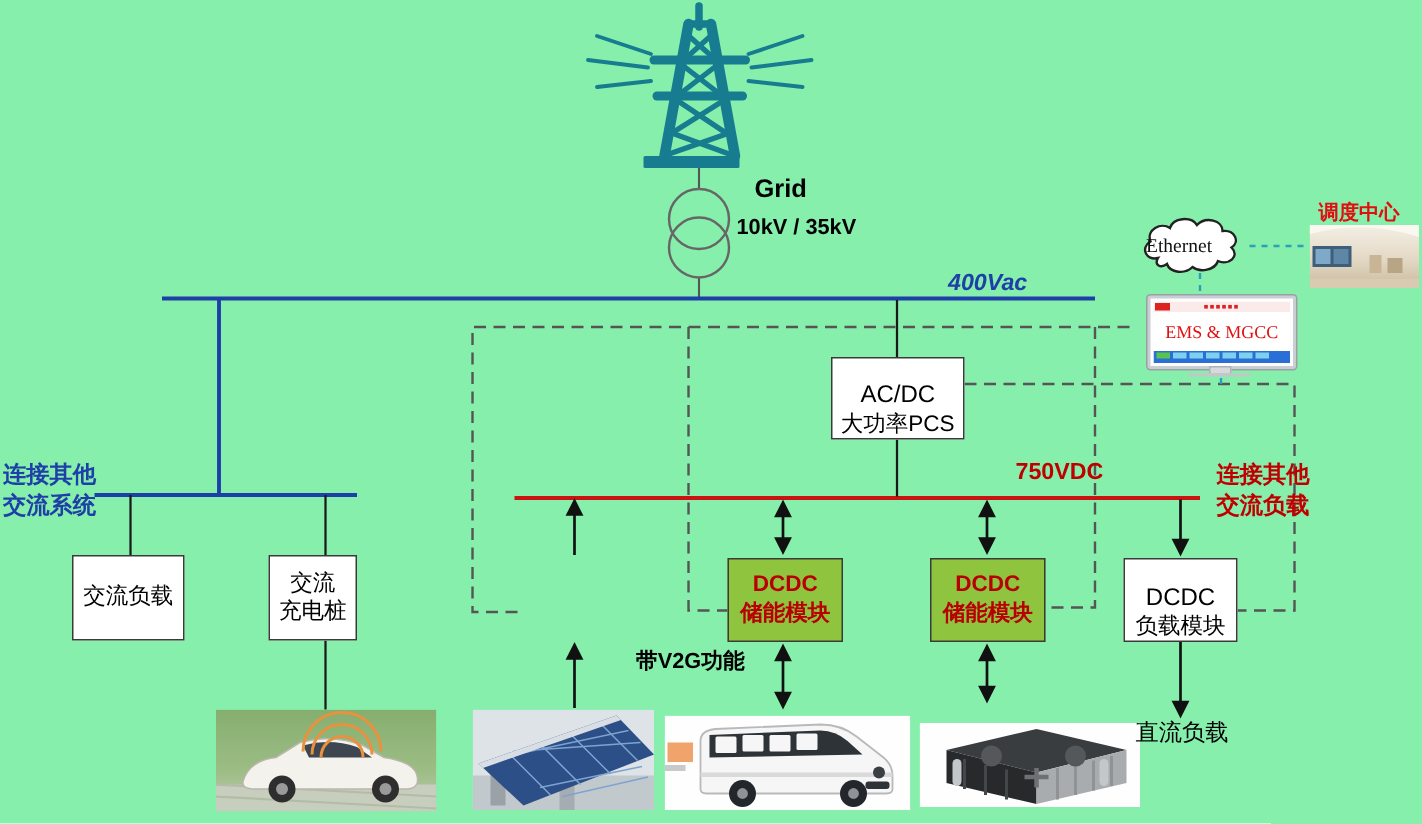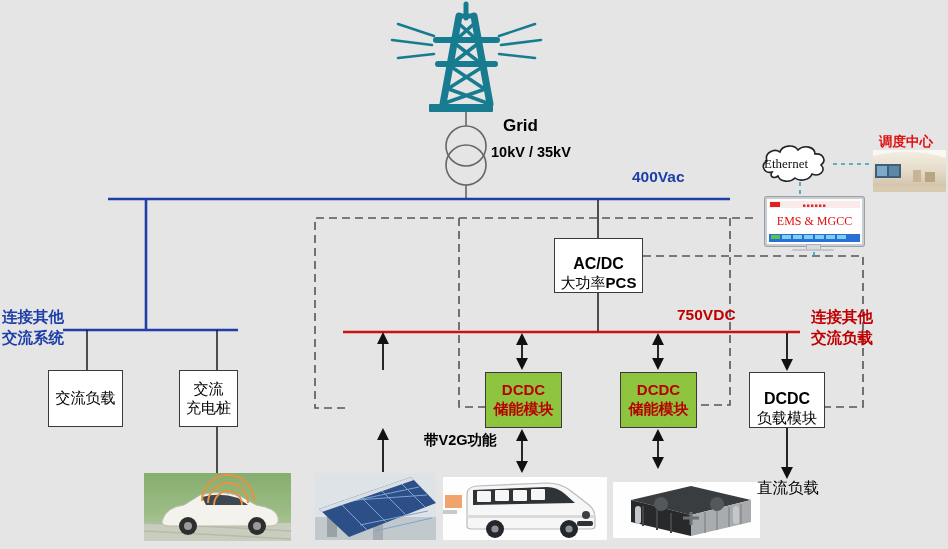--- a/index.html
+++ b/index.html
@@ -1,22 +1,22 @@
 <!DOCTYPE html>
 <html><head>
 <meta charset="utf-8">
 <style>
   html,body{margin:0;padding:0;background:#fff;}
-  #stage{position:relative;width:948px;height:549px;background:#e5e5e5;overflow:hidden;
+  #stage{position:relative;width:948px;height:549px;background:#86efac;overflow:hidden;
          font-family:"Liberation Sans",sans-serif;}
   svg.wires{position:absolute;left:0;top:0;z-index:1;}
   .node{position:absolute;z-index:3;background:#fff;border:1.7px solid #3a3a3a;
         display:flex;flex-direction:column;align-items:center;justify-content:center;
         text-align:center;font-size:15px;line-height:1.25;color:#000;}
-  .node .b{font-weight:700;margin-top:16px;}
+  .node .b{font-weight:400;margin-top:16px;}
   .node.green{background:#8FC43F;color:#B80000;font-weight:700;}
   .lbl{position:absolute;z-index:3;white-space:nowrap;}
   .bold{font-weight:700;}
   .blue{color:#1F3FA8;}
   .red{color:#C00000;}
   .note{font-size:15.5px;font-weight:700;line-height:21px;}
   .photo{position:absolute;z-index:2;overflow:hidden;}
   
   .monitor{position:absolute;left:765px;top:197px;width:97px;height:56px;z-index:3;}
   .mframe{position:absolute;left:0;top:0;width:95px;height:45px;background:#fdfdfd;
@@ -126,21 +126,21 @@
     </g>
 
     <g stroke="#222" stroke-width="1.6" fill="#fff">
       <path d="M772,172 c-8,2 -12,-7 -5,-11 c-3,-8 7,-13 13,-9 c2,-7 14,-8 18,-2 c6,-6 17,-3 17,4 c8,-1 12,7 6,11 c6,6 -2,12 -9,9 c-2,6 -12,8 -17,4 c-5,5 -15,4 -17,-2 c-4,3 -9,1 -6,-4 z"></path>
     </g>
   </svg>
 
   <div class="lbl bold" style="left:503px;top:116px;font-size:17px;">Grid</div>
   <div class="lbl bold" style="left:491px;top:144px;font-size:14.5px;">10kV / 35kV</div>
 
-  <div class="lbl bold blue" style="left:632px;top:168px;font-size:15.5px;">400Vac</div>
+  <div class="lbl bold blue" style="left:632px;top:180px;font-size:15.5px;font-style:italic;">400Vac</div>
   <div class="lbl bold red" style="left:677px;top:306px;font-size:15.5px;">750VDC</div>
 
   <div class="lbl note blue" style="left:2px;top:306px;">
     <div>连接其他</div>
     <div>交流系统</div>
   </div>
   <div class="lbl note red" style="left:811px;top:306px;">
     <div>连接其他</div>
     <div>交流负载</div>
   </div>

